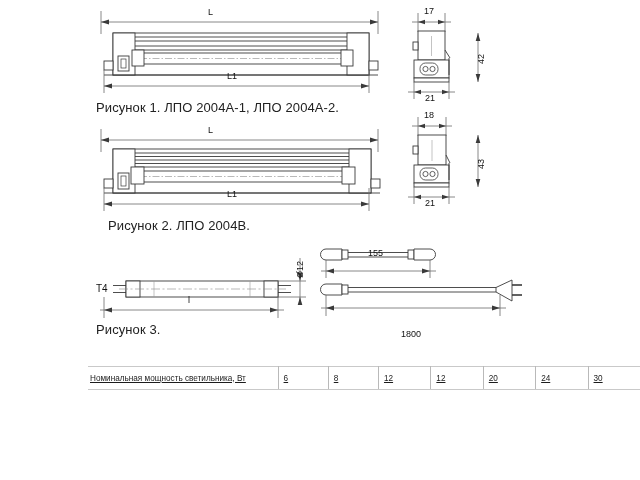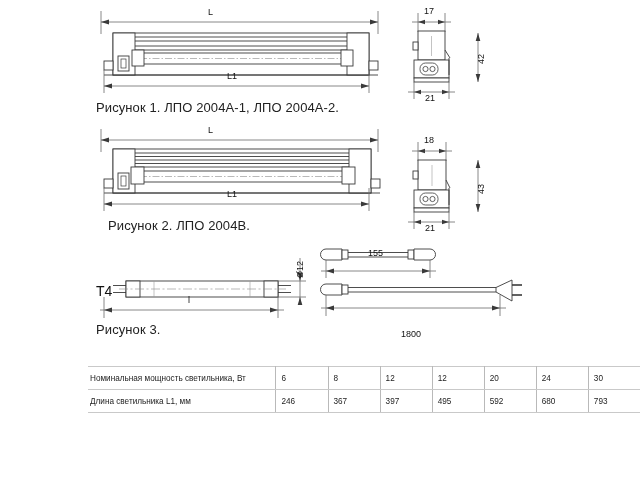--- a/index.html
+++ b/index.html
@@ -39,20 +39,21 @@
     color:#1c1c1c;
   }
   table.spec td{
     border-top:1px solid #c9c9c9;
     border-bottom:1px solid #c9c9c9;
     border-right:1px solid #b9b9b9;
     padding:3px 15px 3px 5px;
     height:16px;
     vertical-align:middle;
     white-space:nowrap;
+    text-decoration:underline;
   }
   table.spec td.lbl{
     width:188px;
     border-left:none;
     padding-left:2px;
   }
   table.spec td.val{width:52px;}
   table.spec td.last{border-right:none;margin-left:43px;}
   table.spec tr:first-child td{border-top:1px solid #c9c9c9;}
 </style>
@@ -210,21 +211,21 @@
         <path d="M369,86 l-8,-2.4 v4.8 z" fill="#3a3a3a" stroke="none"></path>
       </g>
     </svg>
 
     <span class="dimtxt" style="left:208px;top:7px;">L</span>
     <span class="dimtxt" style="left:227px;top:71px;">L1</span>
 
     <span class="cap" style="left:108px;top:100px;">Рисунок 2. ЛПО 2004В.</span>
   </div>
 
-  <div class="fig" style="left:400px;top:129px;width:110px;height:118px;">
+  <div class="fig" style="left:400px;top:104px;width:110px;height:118px;">
     <svg width="110" height="118">
       <g fill="none" stroke="#3a3a3a" stroke-width="0.9">
 
         <g stroke="#6a6a6a" stroke-width="0.8">
           <line x1="18" y1="13" x2="18" y2="32"></line>
           <line x1="46" y1="13" x2="46" y2="32"></line>
           <line x1="12" y1="22" x2="52" y2="22"></line>
         </g>
         <path d="M18,22 l7,-2.3 v4.6 z" fill="#3a3a3a" stroke="none"></path>
         <path d="M46,22 l-7,-2.3 v4.6 z" fill="#3a3a3a" stroke="none"></path>
@@ -332,21 +333,21 @@
         <g stroke="#6a6a6a" stroke-width="0.8">
           <line x1="326" y1="59" x2="326" y2="80"></line>
           <line x1="500" y1="59" x2="500" y2="80"></line>
           <line x1="321" y1="72" x2="506" y2="72"></line>
         </g>
         <path d="M326,72 l8,-2.4 v4.8 z" fill="#3a3a3a" stroke="none"></path>
         <path d="M500,72 l-8,-2.4 v4.8 z" fill="#3a3a3a" stroke="none"></path>
       </g>
     </svg>
 
-    <span class="dimtxt" style="left:96px;top:47px;font-size:14px;">T4</span>
+    <span class="dimtxt" style="left:96px;top:47px;font-size:10px;">T4</span>
     <span class="dimtxt vert" style="left:295px;top:42px;">Ø12</span>
     <span class="dimtxt" style="left:188px;top:59px;">l</span>
     <span class="dimtxt" style="left:368px;top:12px;">155</span>
     <span class="dimtxt" style="left:401px;top:57px;margin-top:36px;">1800</span>
 
     <span class="cap" style="left:96px;top:86px;">Рисунок 3.</span>
   </div>
 
   <div class="tblwrap">
     <table class="spec">
@@ -354,27 +355,17 @@
         <tr>
           <td class="lbl">Номинальная мощность светильника, Вт</td>
           <td class="val">6</td>
           <td class="val">8</td>
           <td class="val">12</td>
           <td class="val">12</td>
           <td class="val">20</td>
           <td class="val">24</td>
           <td class="val last">30</td>
         </tr>
-        <tr>
-          <td class="lbl">Длина светильника L1, мм</td>
-          <td class="val">246</td>
-          <td class="val">367</td>
-          <td class="val">397</td>
-          <td class="val">495</td>
-          <td class="val">592</td>
-          <td class="val">680</td>
-          <td class="val last">793</td>
-        </tr>
       </tbody>
     </table>
   </div>
 
 </div>
 
 </body></html>

